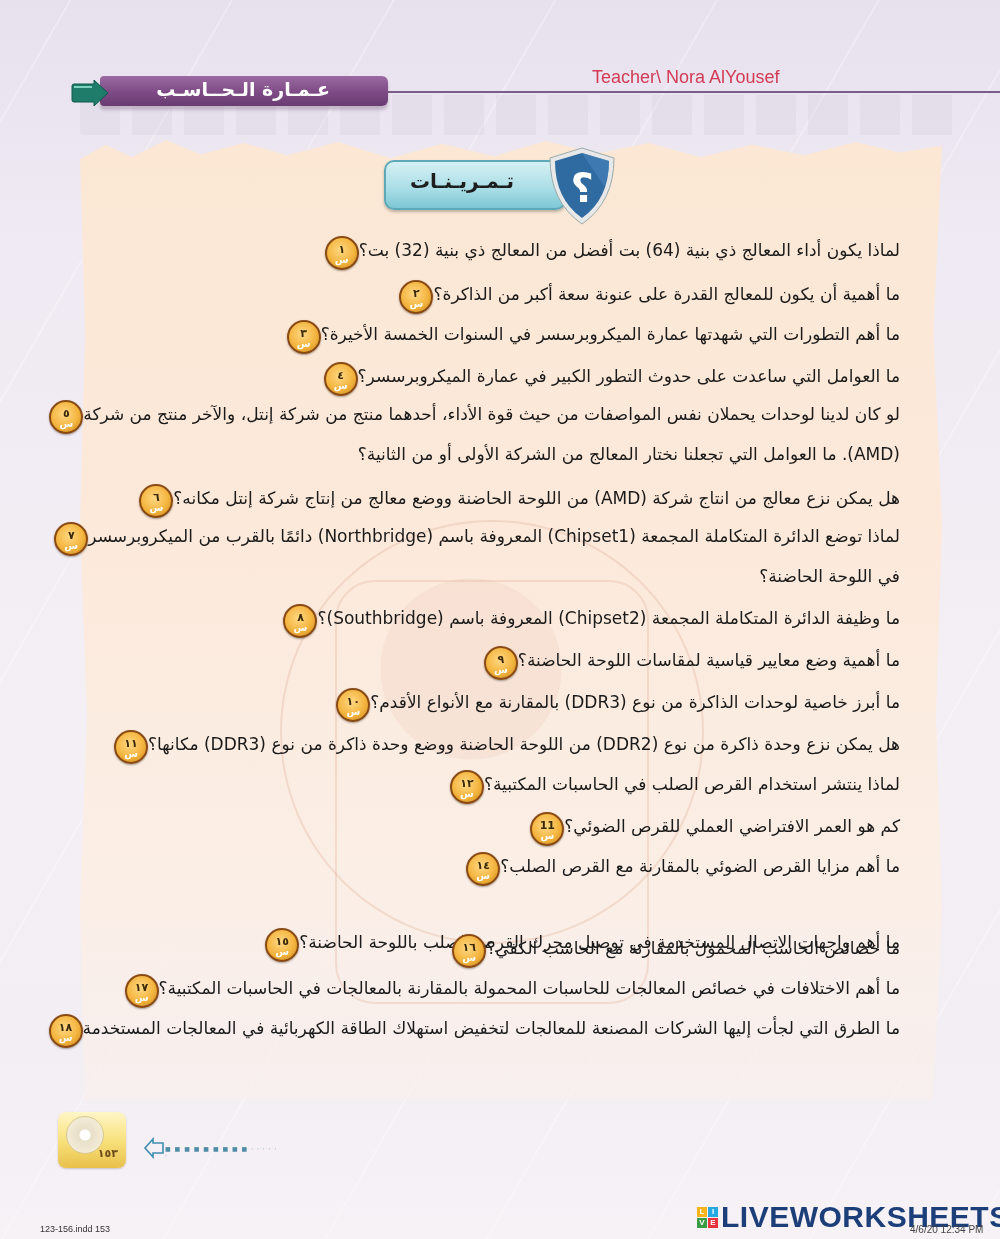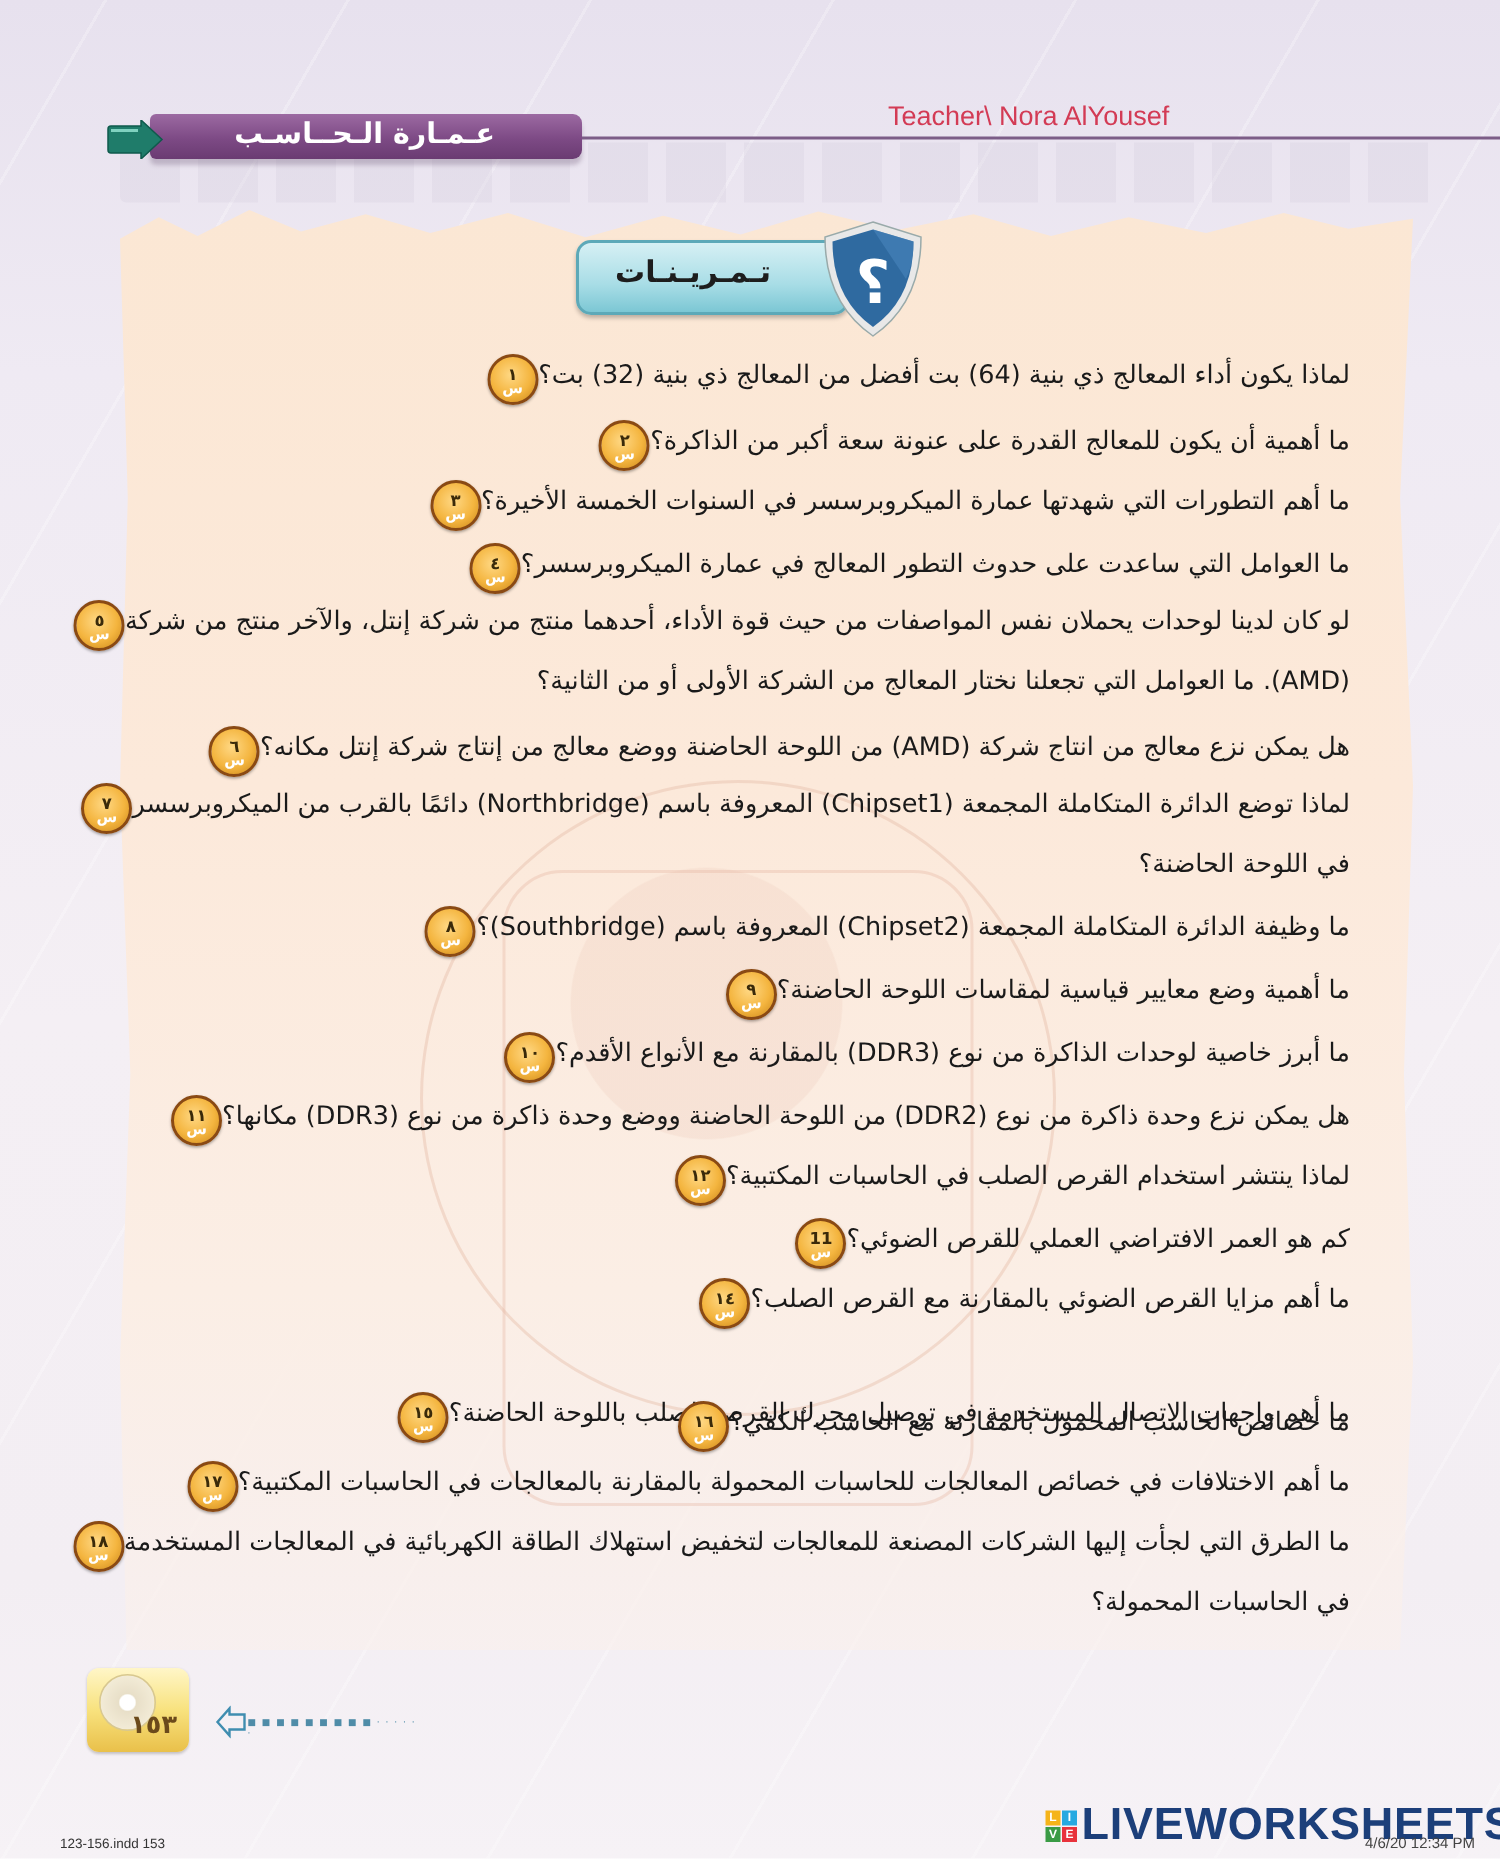--- a/index.html
+++ b/index.html
@@ -103,21 +103,21 @@
     line-height: 40px; margin-top: -6px; text-align: right;
   }
   
   .folder {
     position: absolute; left: 58px; top: 1112px; width: 68px; height: 56px;
     border-radius: 8px;
     background: linear-gradient(180deg, #fff6c8 0%, #f8e27e 50%, #e9c04a 100%);
     box-shadow: 0 1px 2px rgba(0,0,0,0.2);
   }
   .folder .page-num {
-    position: absolute; right: 8px; bottom: 8px; font-size: 17px; color: #6b4a1b; font-weight: bold;
+    position: absolute; right: 8px; bottom: 8px; font-size: 11px; color: #6b4a1b; font-weight: bold;
   }
   .folder .disc {
     position: absolute; left: 8px; top: 4px; width: 36px; height: 36px; border-radius: 50%;
     background: radial-gradient(circle, #ffffff 0 5px, #e8dfc8 6px, #f9f3e0 100%);
     border: 1px solid #d8c890;
   }
   .footer-logo {
     position: absolute; left: 143px; top: 1137px; width: 140px; height: 22px;
   }
   .footer-logo .dots {
@@ -198,21 +198,21 @@
       <div class="q-text">
         <div>ما أهم التطورات التي شهدتها عمارة الميكروبرسسر في السنوات الخمسة الأخيرة؟</div>
       </div>
     </div>
     <div class="q" style="top: 362px;">
       <div class="badge">
         <span class="num">٤</span>
         <span class="sin">س</span>
       </div>
       <div class="q-text">
-        <div>ما العوامل التي ساعدت على حدوث التطور المعالج في عمارة الميكروبرسسر؟</div>
+        <div>ما العوامل التي ساعدت على حدوث التطور الكبير في عمارة الميكروبرسسر؟</div>
       </div>
     </div>
     <div class="q" style="top: 400px;">
       <div class="badge">
         <span class="num">٥</span>
         <span class="sin">س</span>
       </div>
       <div class="q-text">
         <div>لو كان لدينا لوحدات يحملان نفس المواصفات من حيث قوة الأداء، أحدهما منتج من شركة إنتل، والآخر منتج من شركة</div>
         <div>(AMD). ما العوامل التي تجعلنا نختار المعالج من الشركة الأولى أو من الثانية؟</div>
@@ -327,21 +327,20 @@
         <div>ما أهم الاختلافات في خصائص المعالجات للحاسبات المحمولة بالمقارنة بالمعالجات في الحاسبات المكتبية؟</div>
       </div>
     </div>
     <div class="q" style="top: 1014px;">
       <div class="badge">
         <span class="num">١٨</span>
         <span class="sin">س</span>
       </div>
       <div class="q-text">
         <div>ما الطرق التي لجأت إليها الشركات المصنعة للمعالجات لتخفيض استهلاك الطاقة الكهربائية في المعالجات المستخدمة</div>
-        <div>في الحاسبات المحمولة؟</div>
       </div>
     </div>
   </div>
 
 <div class="folder">
   <div class="disc"></div>
   <span class="page-num">١٥٣</span>
 </div>
 <div class="footer-logo">
   <svg width="22" height="22" viewBox="0 0 22 22">

